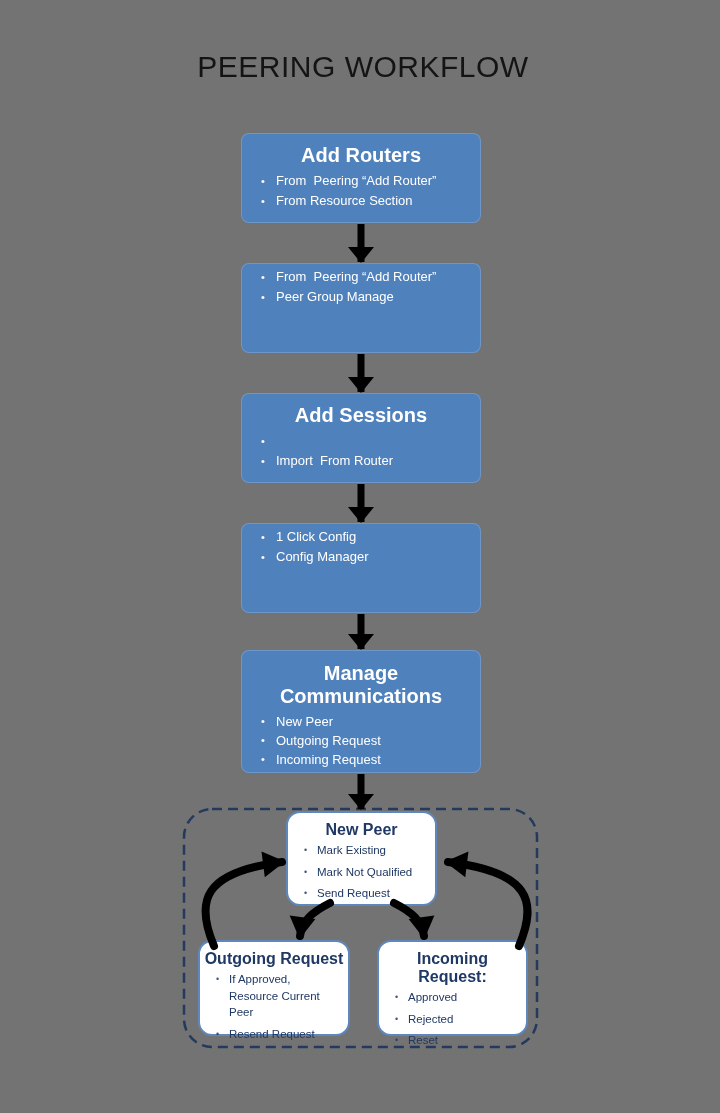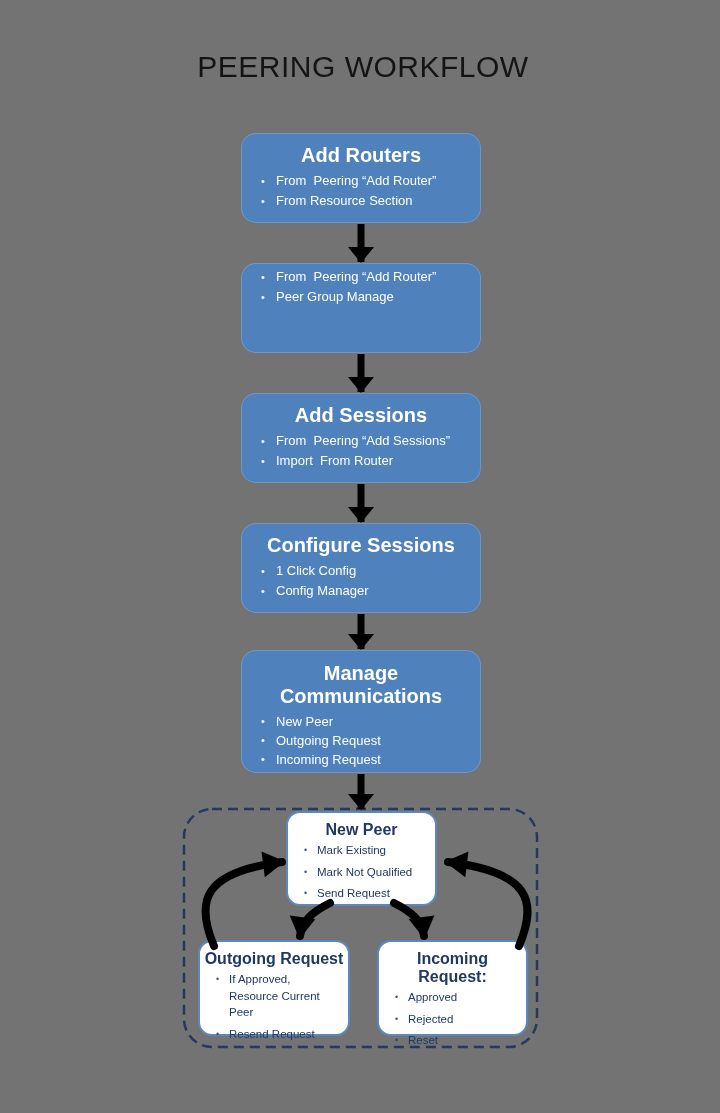--- a/index.html
+++ b/index.html
@@ -5,21 +5,21 @@
   html,body{margin:0;padding:0;background:#ffffff;}
   .page{position:relative;width:720px;height:1113px;background:#737373;
         font-family:"Liberation Sans",sans-serif;overflow:hidden;}
 
   .page-title{position:absolute;top:50px;left:0;width:726px;margin:0;
               text-align:center;font-size:30px;font-weight:400;
               letter-spacing:.5px;color:#141414;}
 
   
   .flow-box{position:absolute;left:241px;width:240px;background:#4F81BD;
-            border-radius:15px;color:#ffffff;box-sizing:border-box;
+            border-radius:8px;color:#ffffff;box-sizing:border-box;
             box-shadow:inset 0 0 0 1px rgba(255,255,255,.18);}
   .fb-title{margin:11px 8px 2px;text-align:center;font-size:20px;
             line-height:23px;font-weight:bold;}
   .fb-title.wrap{margin:12px 36px 2px;}
   .fb-bullets{list-style:none;margin:4px 0 0;padding:0 8px 0 20px;}
   .fb-bullets li{display:flex;font-size:13px;line-height:20px;}
   .fb-bullets.tight li{line-height:19px;}
   .dot{flex:none;width:15px;font-size:11px;}
   .btext{white-space:pre-wrap;}
 
@@ -67,31 +67,29 @@
           <span class="btext">Peer Group Manage</span>
         </li>
     </ul>
   </section>
 
   <section class="flow-box" style="top:393px;height:90px">
     <h2 class="fb-title">Add Sessions</h2>
     <ul class="fb-bullets">
       <li>
           <span class="dot">•</span>
-          <span class="btext">From  Peering “Add Sessions”</span>
         </li>
       <li>
           <span class="dot">•</span>
           <span class="btext">Import  From Router</span>
         </li>
     </ul>
   </section>
 
   <section class="flow-box" style="top:523px;height:90px">
-    <h2 class="fb-title">Configure Sessions</h2>
     <ul class="fb-bullets">
       <li>
           <span class="dot">•</span>
           <span class="btext">1 Click Config</span>
         </li>
       <li>
           <span class="dot">•</span>
           <span class="btext">Config Manager</span>
         </li>
     </ul>

